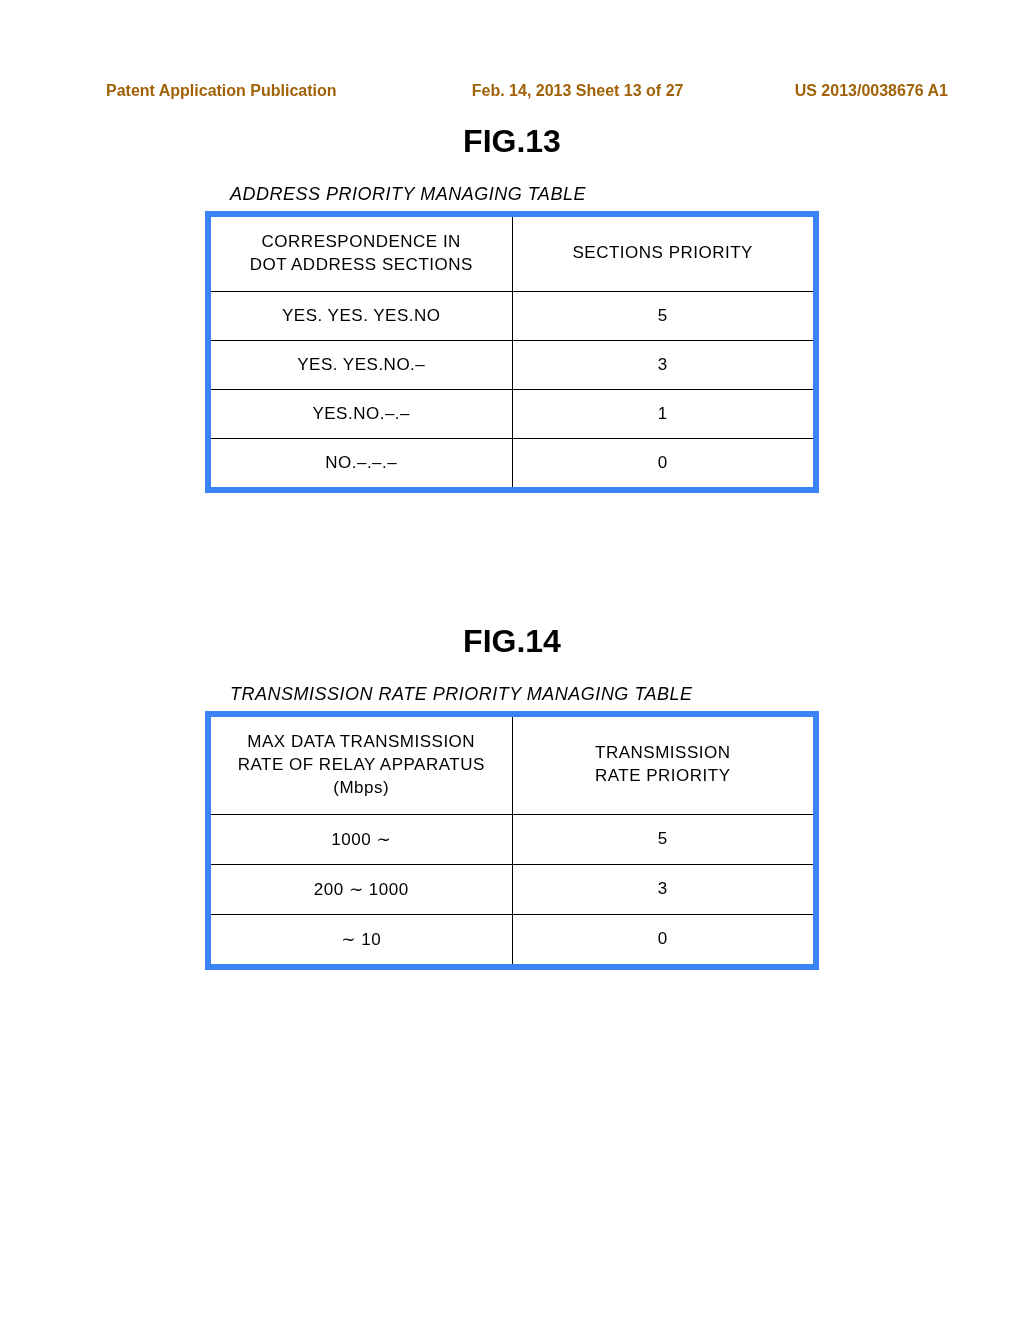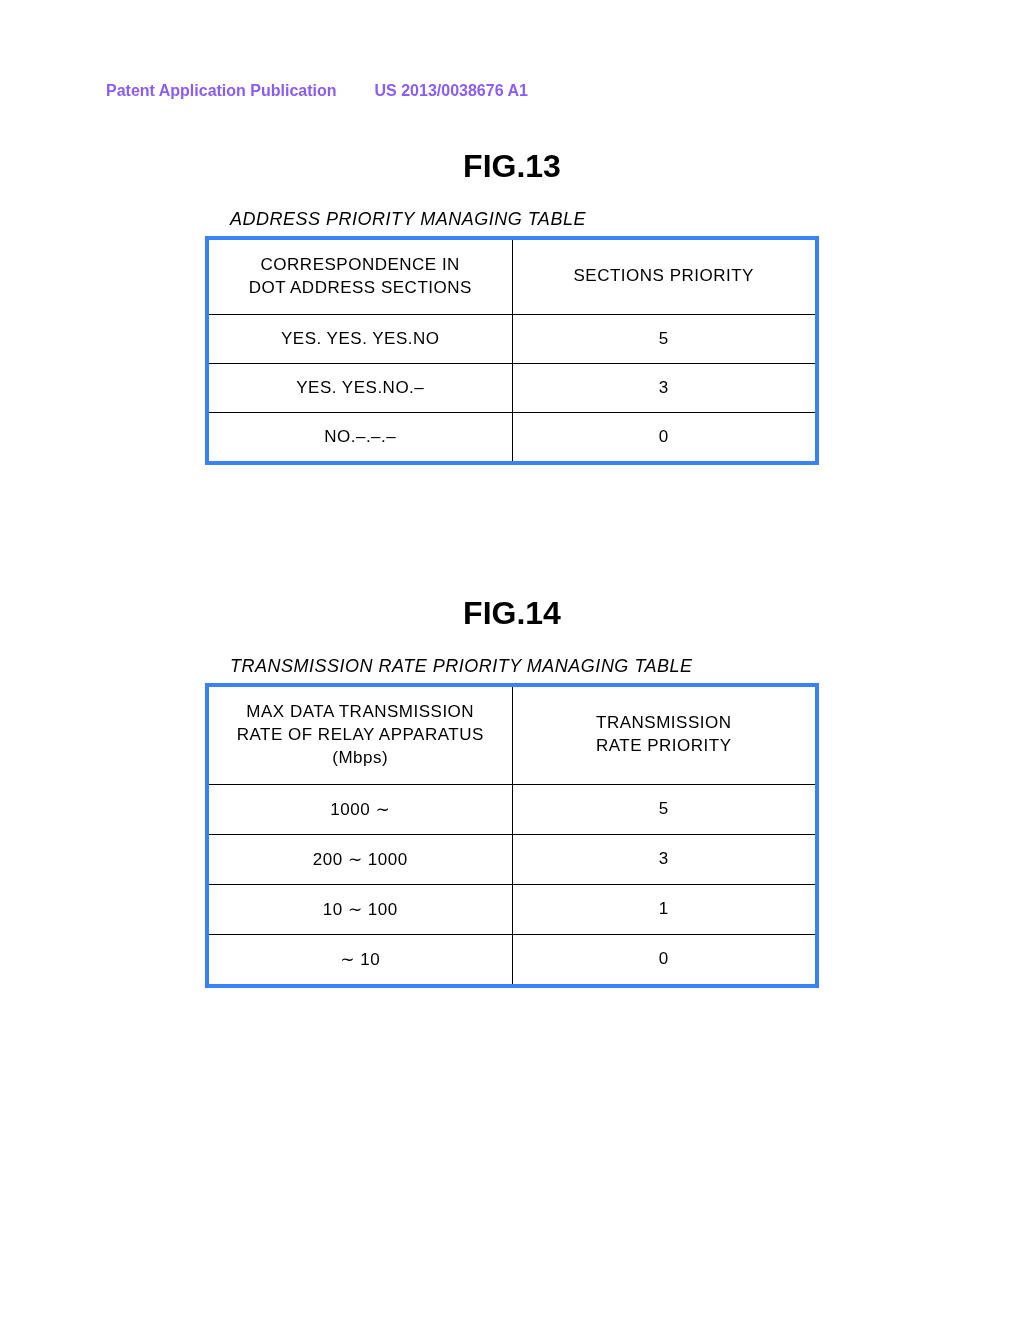--- a/index.html
+++ b/index.html
@@ -15,52 +15,51 @@
       position: relative;
     }
     .header-line {
       position: absolute;
       top: 82px;
       left: 106px;
       right: 76px;
       display: flex;
       font-size: 16px;
       font-weight: bold;
-      color: #8b5cf6;
-      gap: 38px;
+      color: #a16207;
     }
     .header-center {
       flex: 1;
       text-align: center;
       padding-left: 24px;
     }
     .fig-title {
       font-size: 32px;
       font-weight: bold;
       text-align: center;
       margin-top: 70px;
       margin-bottom: 24px;
     }
     .fig-title-2 {
       margin-top: 130px;
     }
     .content-area {
-      padding-top: 78px;
+      padding-top: 53px;
     }
     .table-caption {
       font-size: 18px;
       margin-left: 230px;
       margin-bottom: 6px;
       letter-spacing: 0.5px;
       font-style: italic;
     }
     .data-table {
       border-collapse: collapse;
       margin: 0 auto;
-      border: 4px solid #3b82f6;
+      border: 6px solid #3b82f6;
       width: 614px;
     }
     .data-table th,
     .data-table td {
       border: 1px solid #000;
       text-align: center;
       font-size: 17px;
       padding: 14px 8px;
       font-weight: normal;
       letter-spacing: 0.5px;
@@ -77,20 +76,21 @@
     .th-3line {
       padding-top: 10px;
       padding-bottom: 10px;
     }
   </style>
 </head>
 <body>
 
 <div class="header-line">
   <span>Patent Application Publication</span>
+  <span class="header-center">Feb. 14, 2013  Sheet 13 of 27</span>
   <span>US 2013/0038676 A1</span>
 </div>
 
 <div class="content-area">
 
   <div class="fig-title">FIG.13</div>
   <div class="table-caption">ADDRESS PRIORITY MANAGING TABLE</div>
 
   <table class="data-table">
     <thead>
@@ -103,20 +103,24 @@
       </tr>
     </thead>
     <tbody>
       <tr>
         <td>YES. YES. YES.NO</td>
         <td>5</td>
       </tr>
       <tr>
         <td>YES. YES.NO.–</td>
         <td>3</td>
+      </tr>
+      <tr>
+        <td>YES.NO.–.–</td>
+        <td>1</td>
       </tr>
       <tr>
         <td>NO.–.–.–</td>
         <td>0</td>
       </tr>
     </tbody>
   </table>
 
   <div class="fig-title fig-title-2">FIG.14</div>
   <div class="table-caption">TRANSMISSION RATE PRIORITY MANAGING TABLE</div>
@@ -138,23 +142,19 @@
     <tbody>
       <tr>
         <td>1000 ∼</td>
         <td>5</td>
       </tr>
       <tr>
         <td>200 ∼ 1000</td>
         <td>3</td>
       </tr>
       <tr>
-        <td>10 ∼ 100</td>
-        <td>1</td>
-      </tr>
-      <tr>
         <td>∼ 10</td>
         <td>0</td>
       </tr>
     </tbody>
   </table>
 
 </div>
 
 </body></html>

